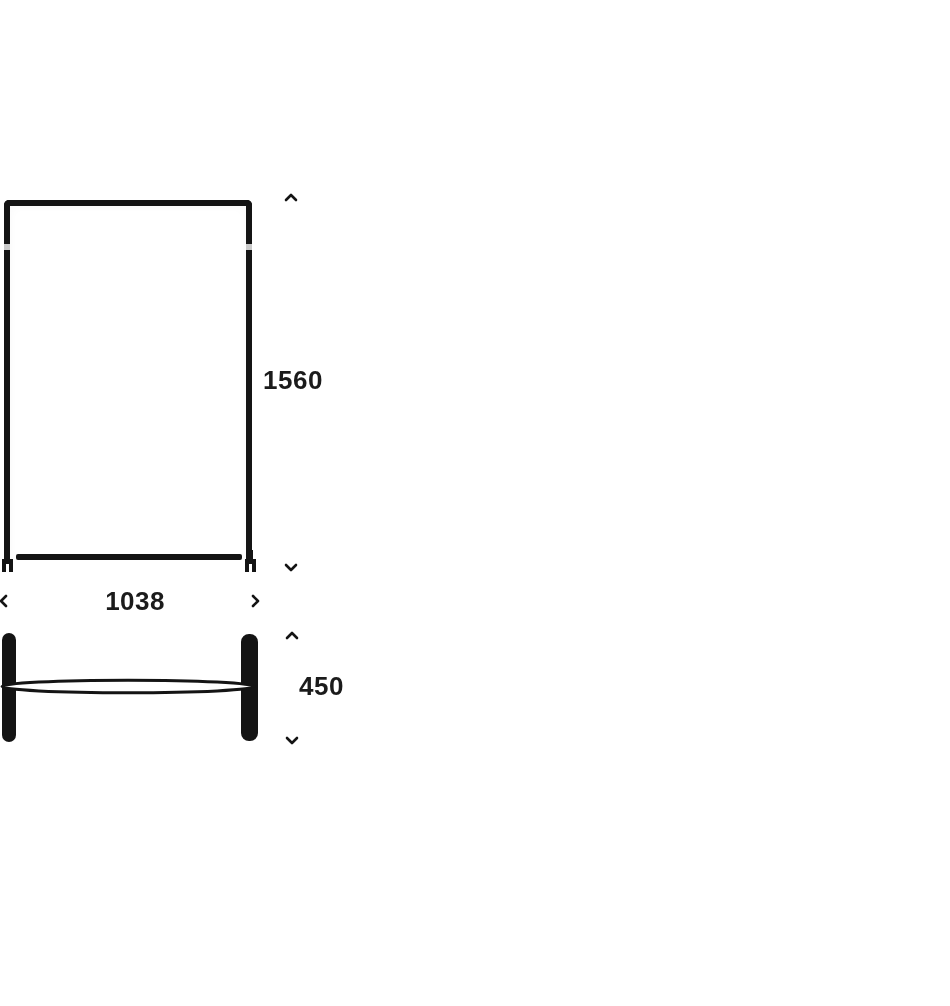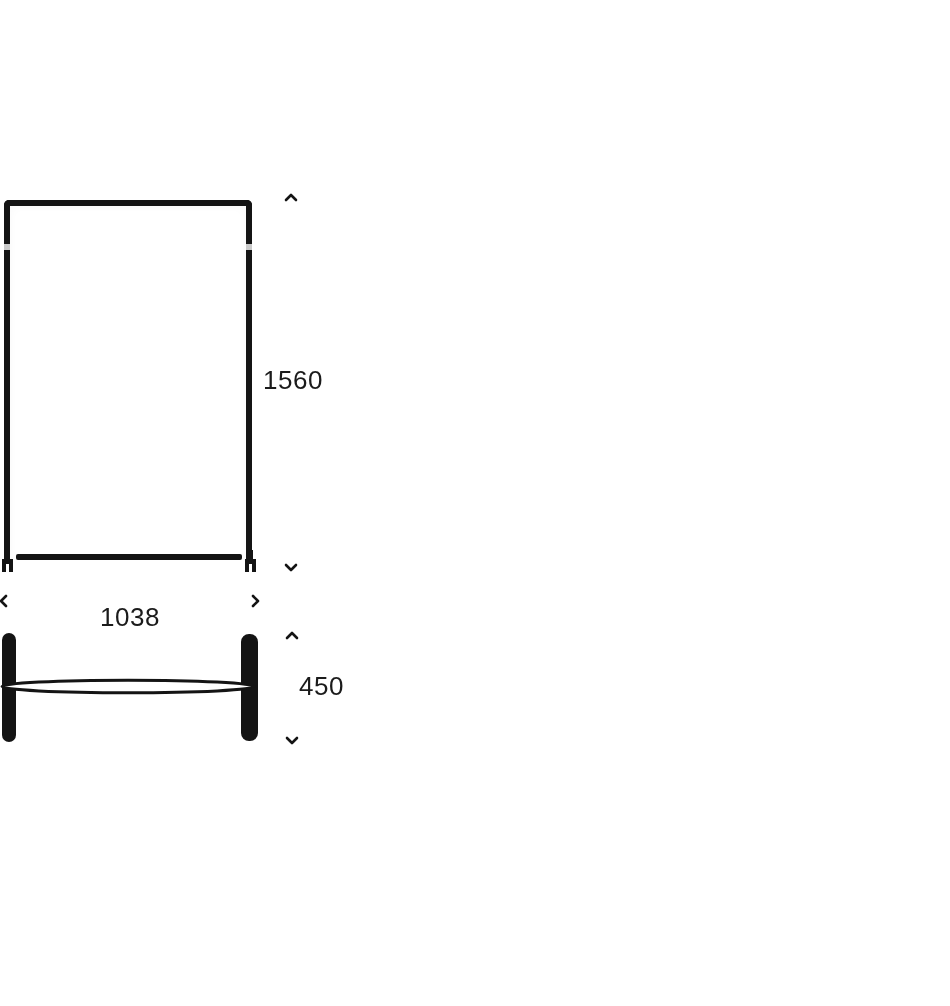--- a/index.html
+++ b/index.html
@@ -6,20 +6,21 @@
   * { margin: 0; padding: 0; box-sizing: border-box; }
   html, body { background: var(--paper); }
   body { font-family: "Liberation Sans", sans-serif; }
 
   .canvas {
     position: relative;
     width: 950px;
     height: 845px;
     background: var(--paper);
     overflow: hidden;
+    font-weight: bold;
   }
 
   
   .front-outline {
     position: absolute;
     left: 4px; top: 200px;
     width: 248px; height: 360px;
     border: 6px solid var(--ink);
     border-bottom: none;
     border-radius: 5px 5px 0 0;
@@ -63,21 +64,21 @@
   .dim-label {
     position: absolute;
     width: 70px;
     text-align: center;
     font-size: 26px;
     line-height: 30px;
     color: #1b1b1b;
     letter-spacing: 0.5px;
   }
   .label-height { left: 258px; top: 365px; }
-  .label-width  { left: 95px;  top: 602px; }
+  .label-width  { left: 95px;  top: 586px; text-align: right; }
   .label-depth  { left: 259px; top: 671px; padding-left: 40px; }
 
   .dim-arrow { position: absolute; }
   .arr-h-top    { left: 284px; top: 193px; }
   .arr-h-bottom { left: 284px; top: 563px; }
   .arr-w-left   { left: -1px;  top: 594px; }
   .arr-w-right  { left: 251px; top: 594px; }
   .arr-d-top    { left: 285px; top: 631px; }
   .arr-d-bottom { left: 285px; top: 736px; }
 

